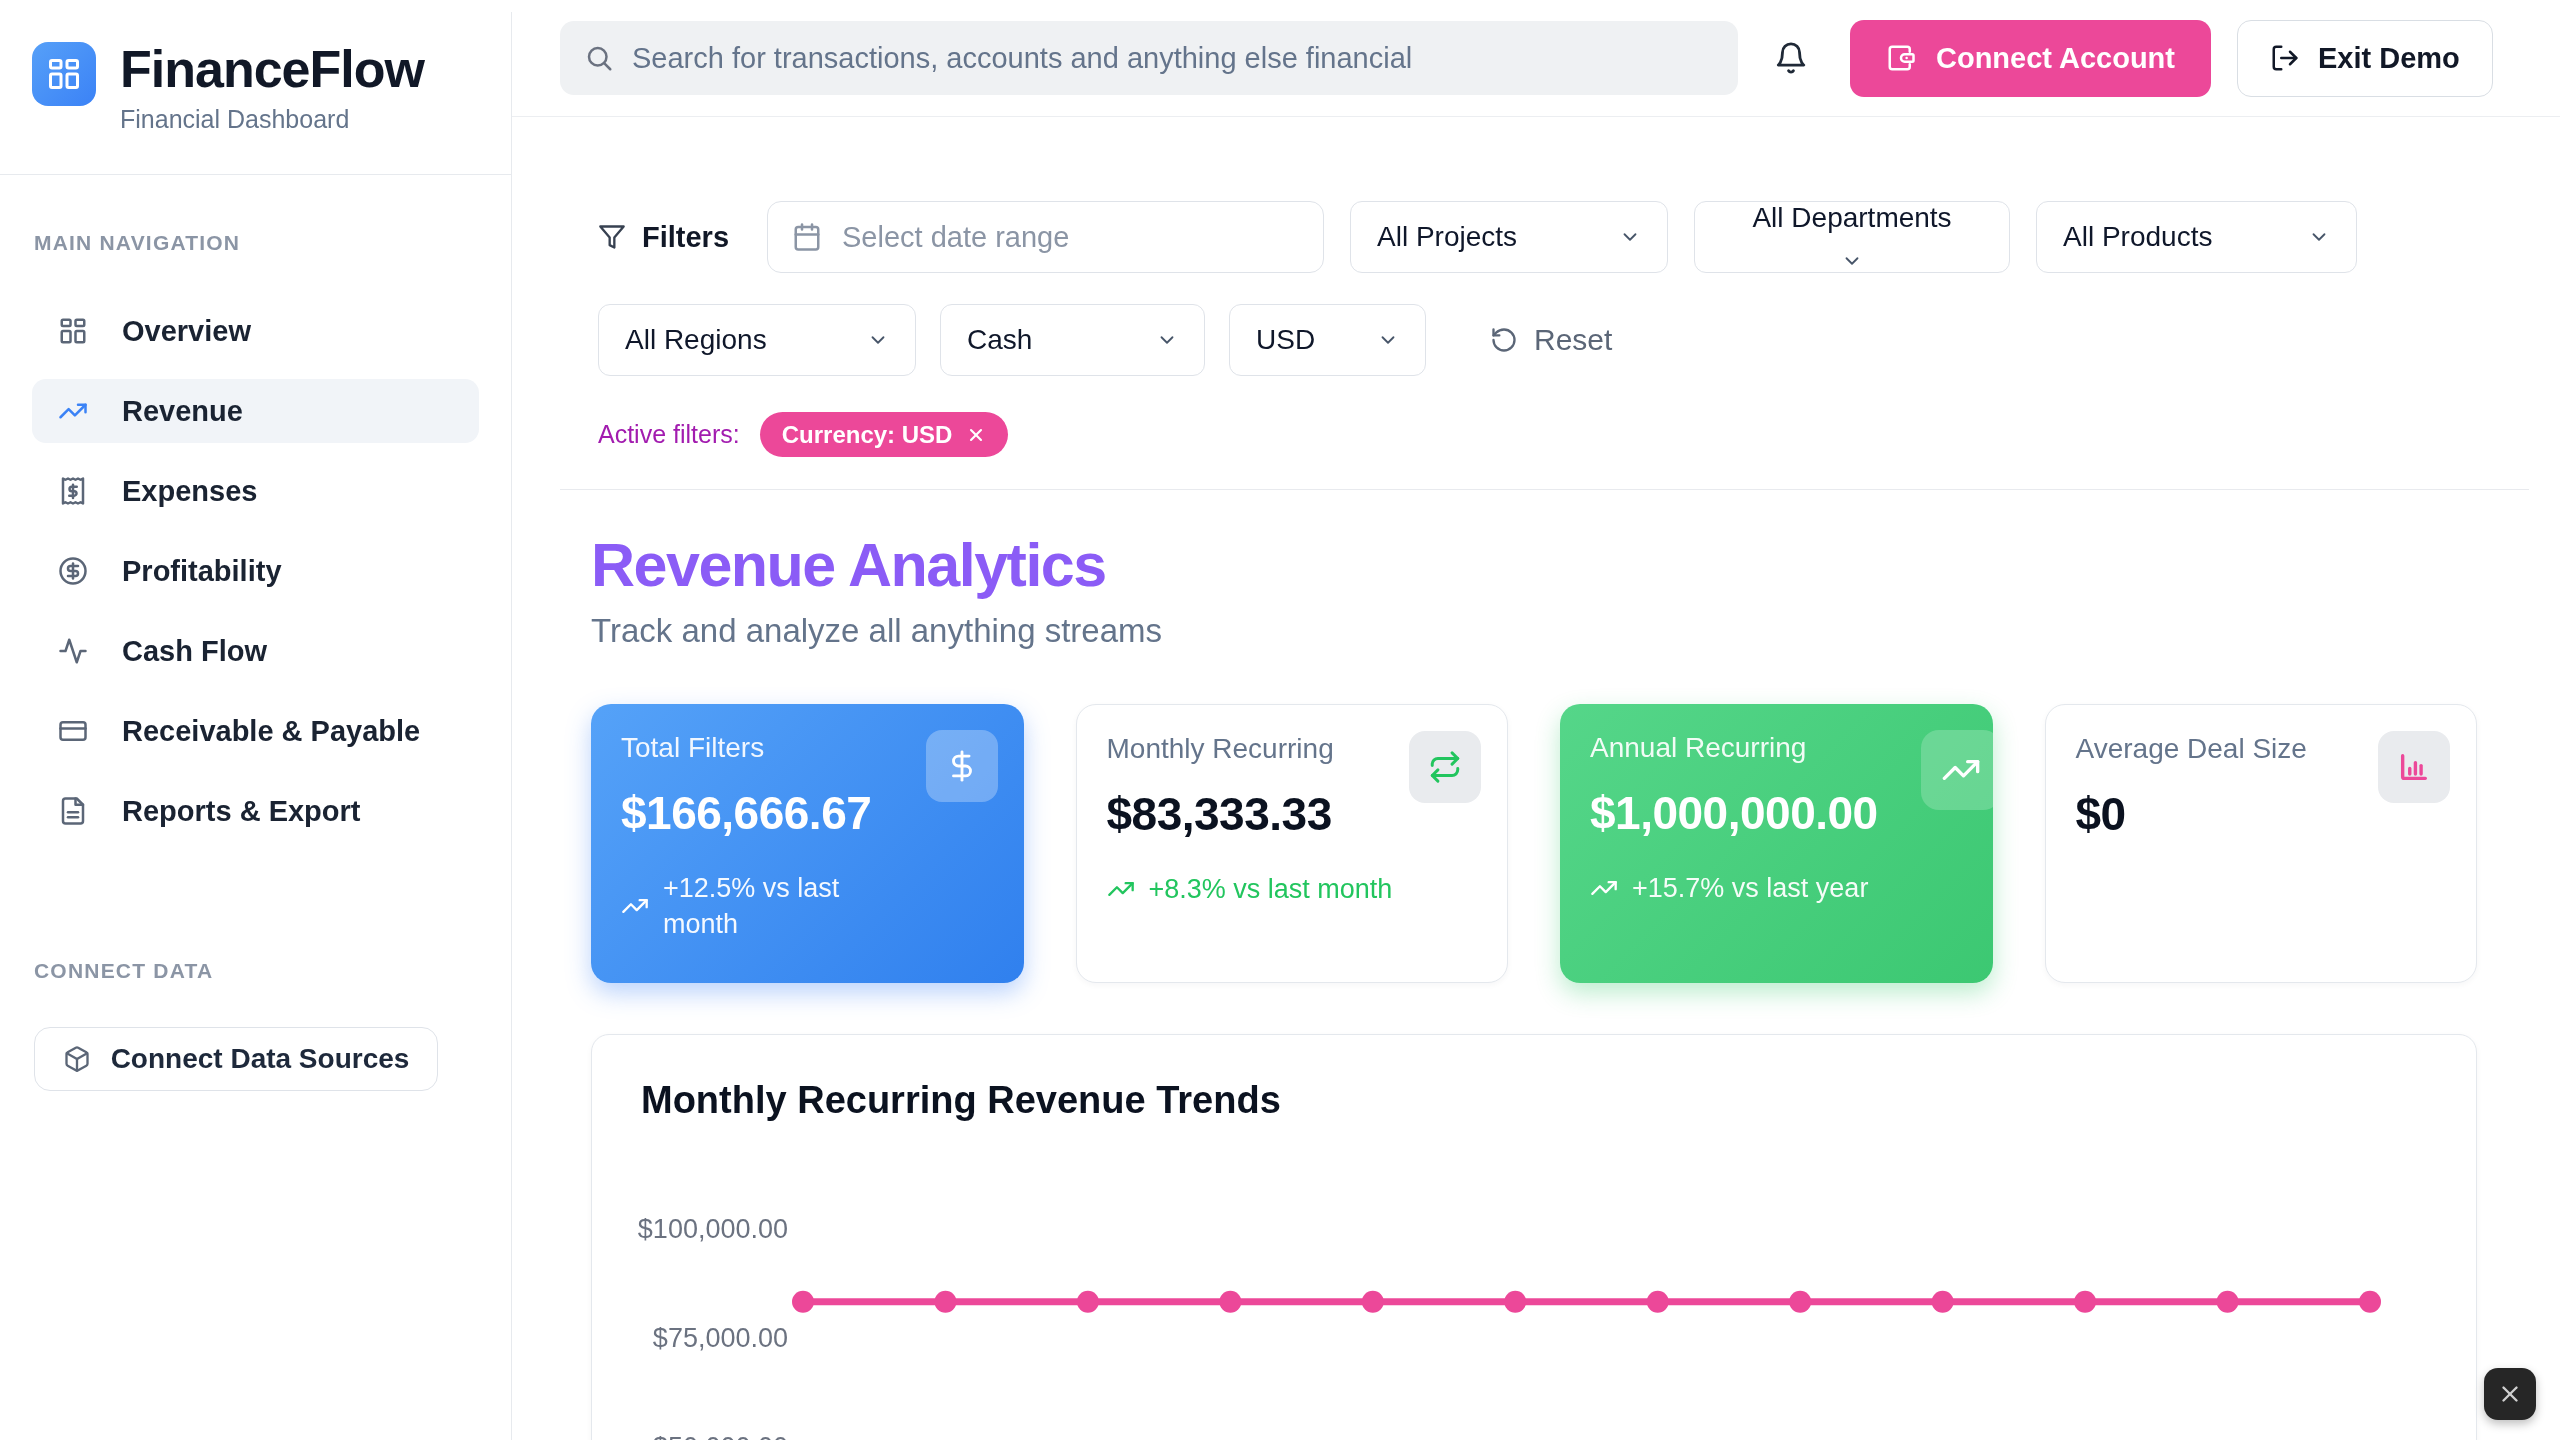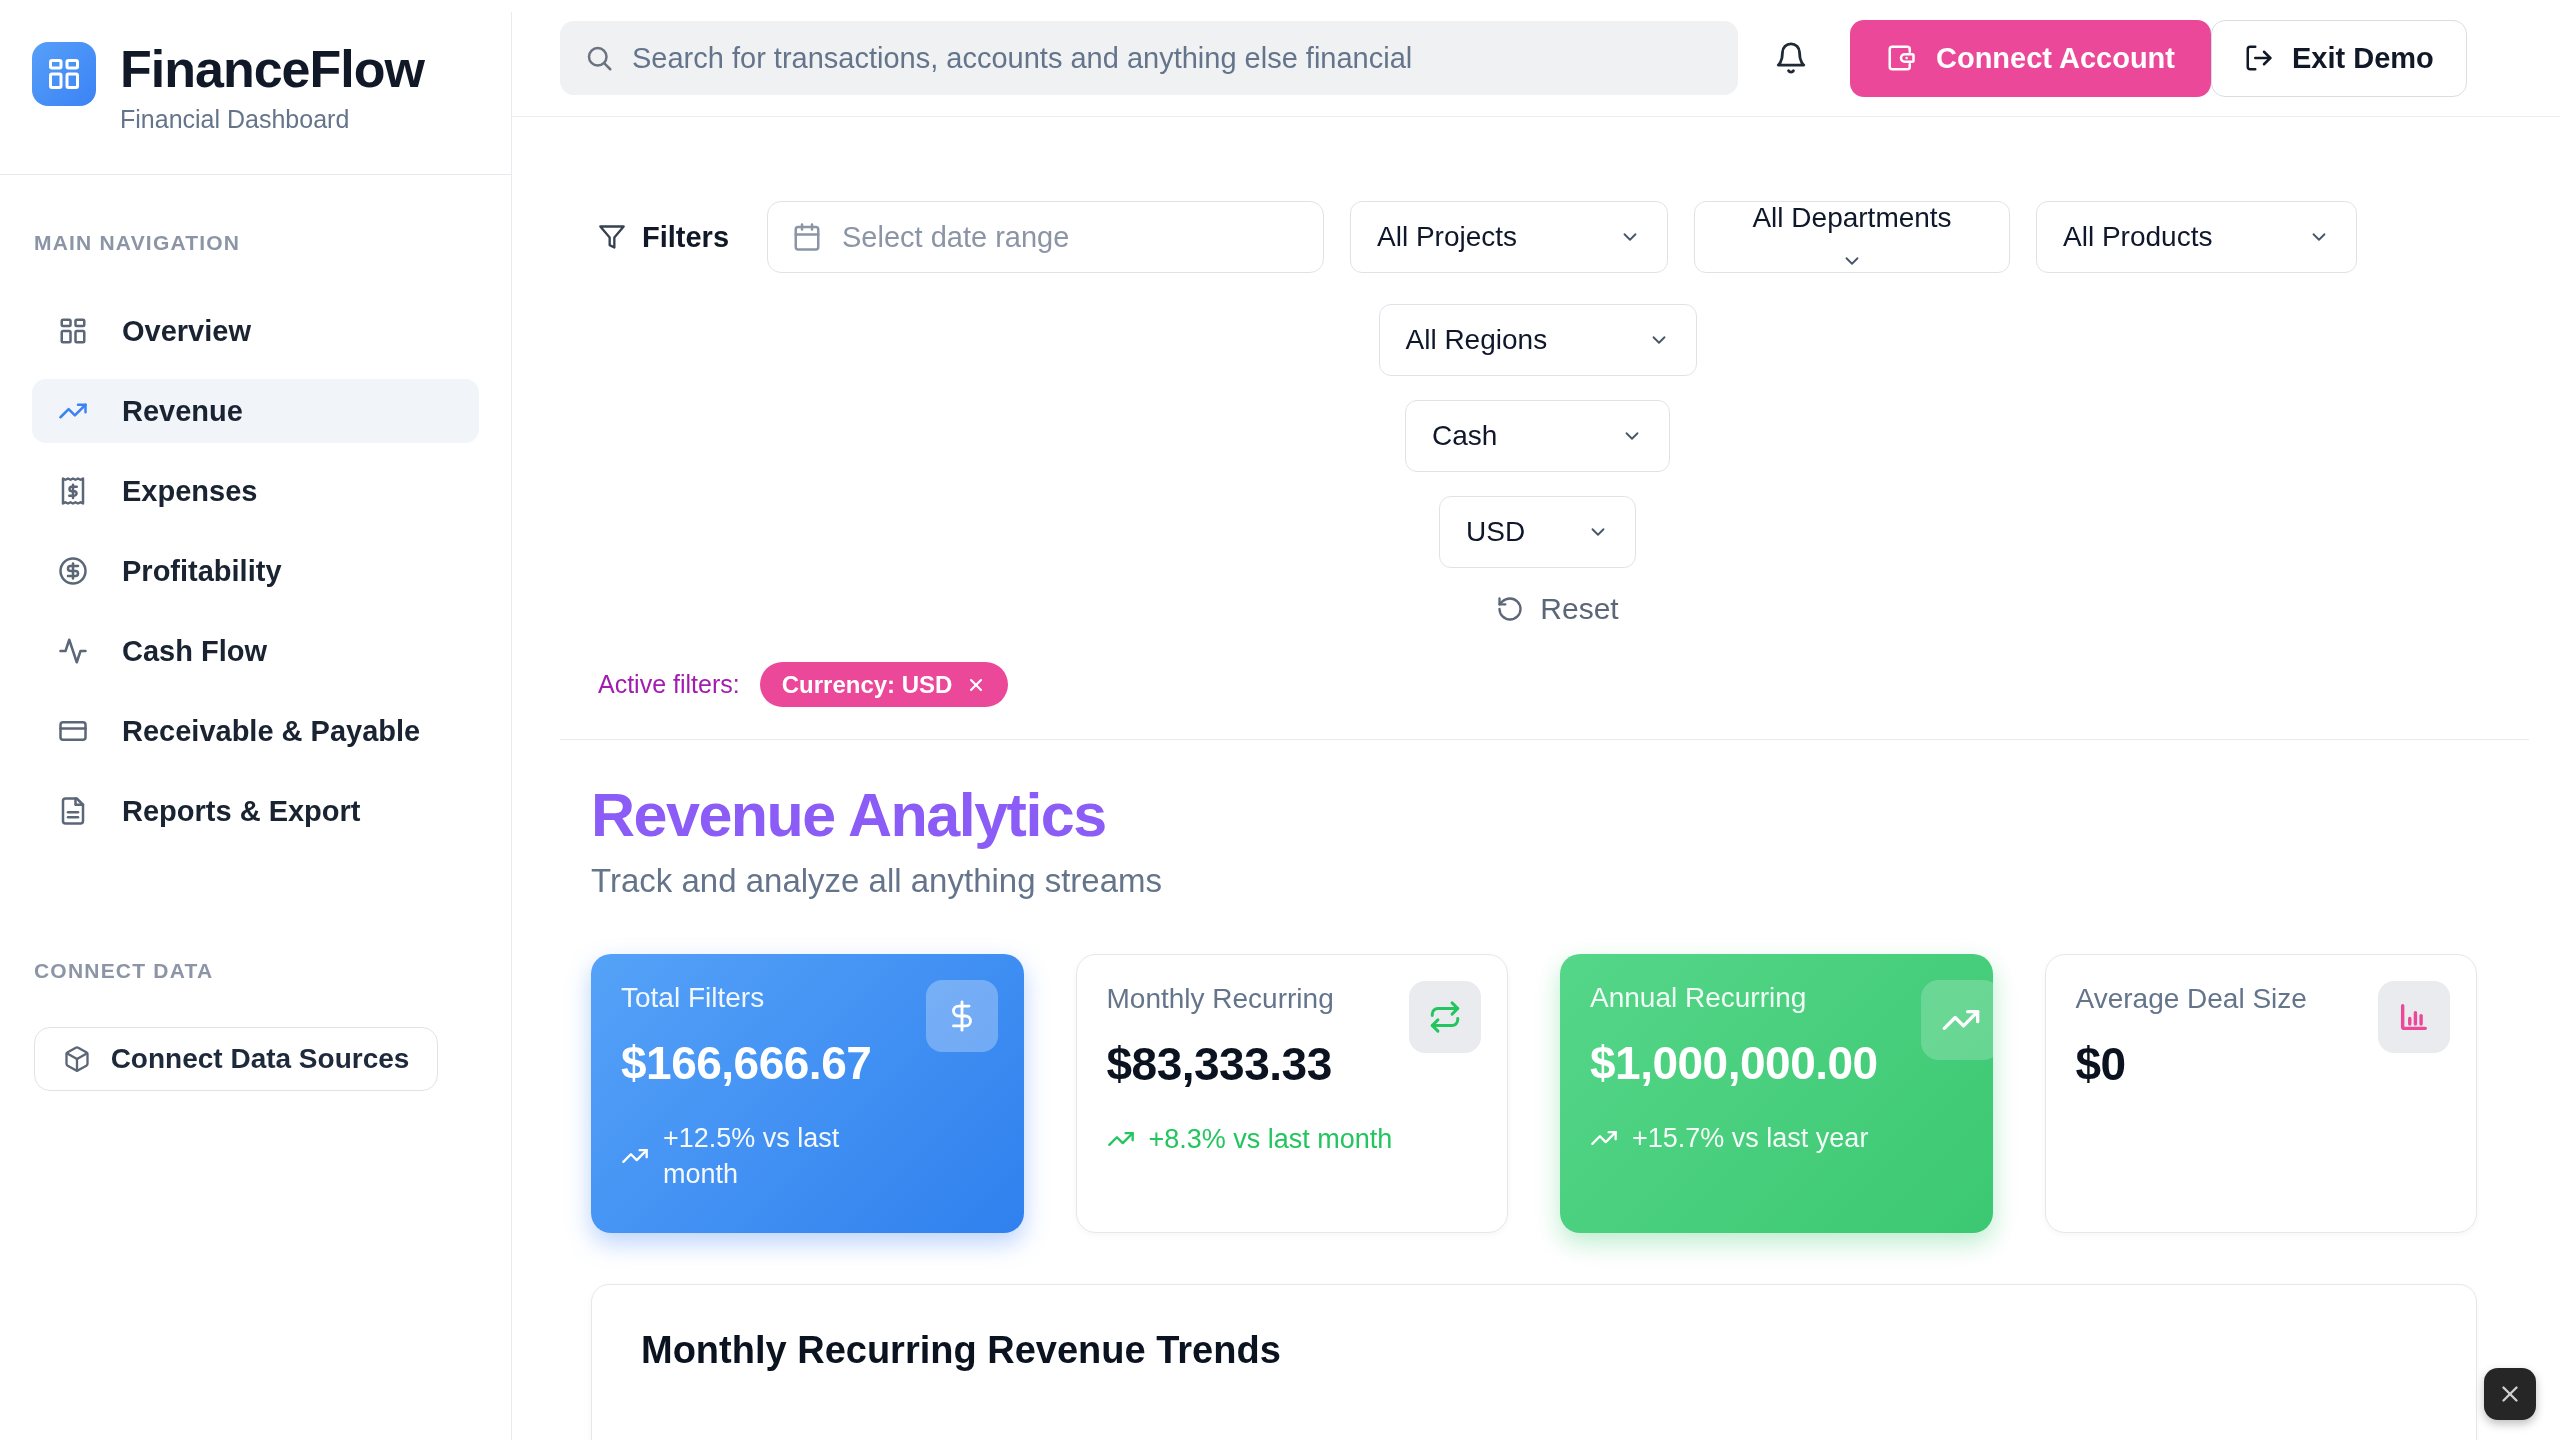--- a/index.html
+++ b/index.html
@@ -30,36 +30,36 @@
   .topbar { height:117px; display:flex; align-items:center; padding:0 50px 0 48px; border-bottom:1px solid #eceef1; }
   .search-wrap { flex:none; width:1178px; height:74px; background:#eff1f3; border-radius:14px;
     display:flex; align-items:center; padding:0 24px; gap:18px; }
   .search-wrap input { border:none; outline:none; background:transparent; font-size:29px; color:#1e293b;
     width:100%; font-family:inherit; }
   .search-wrap input::placeholder { color:#64748b; }
   .bell { margin-left:36px; flex:none; cursor:pointer; display:flex; }
   .btn-pink { margin-left:42px; height:77px; padding:0 36px; border-radius:14px; background:#ec4899; border:none;
     display:flex; align-items:center; gap:20px; cursor:pointer; }
   .btn-pink span { color:#fff; font-size:29px; font-weight:700; }
-  .btn-exit { height:77px; padding:0 32px; border-radius:14px; background:#fff; border:1px solid #d9dee4;
+  .btn-exit { margin-left:26px; height:77px; padding:0 32px; border-radius:14px; background:#fff; border:1px solid #d9dee4;
     display:flex; align-items:center; gap:18px; cursor:pointer; }
   .btn-exit span { color:#111827; font-size:29px; font-weight:700; }
 
   .content { padding:0 83px 0 79px; position:relative; }
   .frow { display:flex; align-items:center; }
   .frow1 { margin-top:84px; gap:26px; margin-left:7px; }
   .filters-label { display:flex; align-items:center; gap:16px; margin-right:12px; }
   .filters-label span { font-size:29px; font-weight:600; color:#111827; }
   .date-input { width:557px; height:72px; border:1px solid #dfe3e9; border-radius:14px; background:#fff;
     display:flex; align-items:center; gap:20px; padding:0 24px; cursor:pointer; }
   .date-input span { font-size:29px; color:#8b95a5; }
   .dd { height:72px; border:1px solid #dfe3e9; border-radius:12px; background:#fff; display:flex;
     align-items:center; justify-content:space-between; padding:0 26px; cursor:pointer; }
   .dd span { font-size:28px; font-weight:500; color:#0f172a; }
-  .frow2 { margin-top:31px; gap:24px; margin-left:7px;flex-direction:column; }
+  .frow2 { margin-top:31px; gap:24px; margin-left:7px; }
   .reset { display:flex; align-items:center; gap:16px; margin-left:40px; cursor:pointer; }
   .reset span { font-size:30px; color:#5b6677; }
   .frow3 { margin-top:36px; gap:20px; margin-left:7px; }
   .active-lbl { font-size:25px; color:#a21caf; }
   .chip { height:45px; background:#ec4899; border-radius:24px; display:flex; align-items:center; gap:14px;
     padding:0 22px; cursor:pointer; }
   .chip span { color:#fff; font-size:24px; font-weight:700; }
   .divider { height:1px; background:#e8eaee; margin:32px -52px 0 -31px; }
 
   .page-title { margin-top:40px; font-size:61px; font-weight:800; letter-spacing:-1.5px; color:#8b5cf6; }

